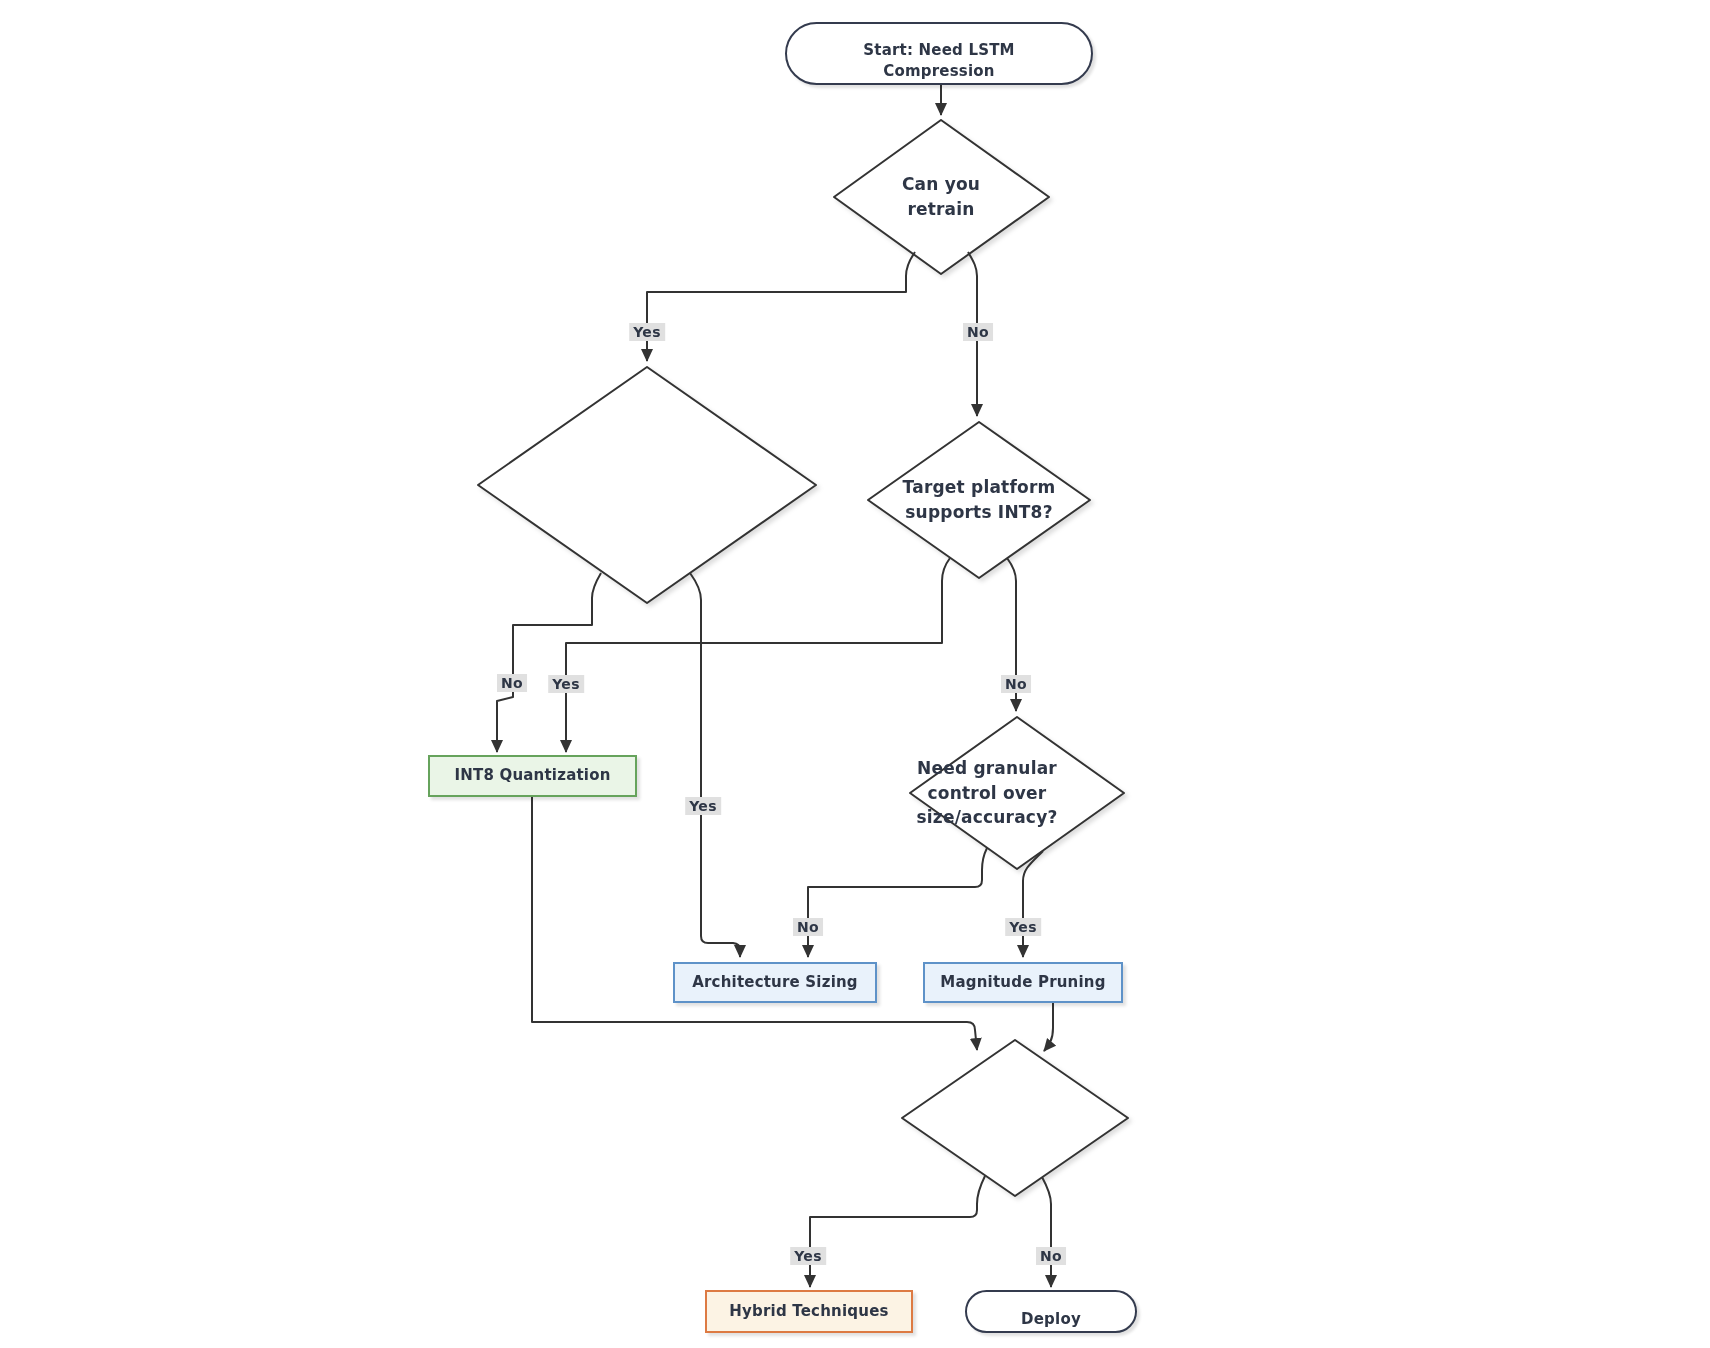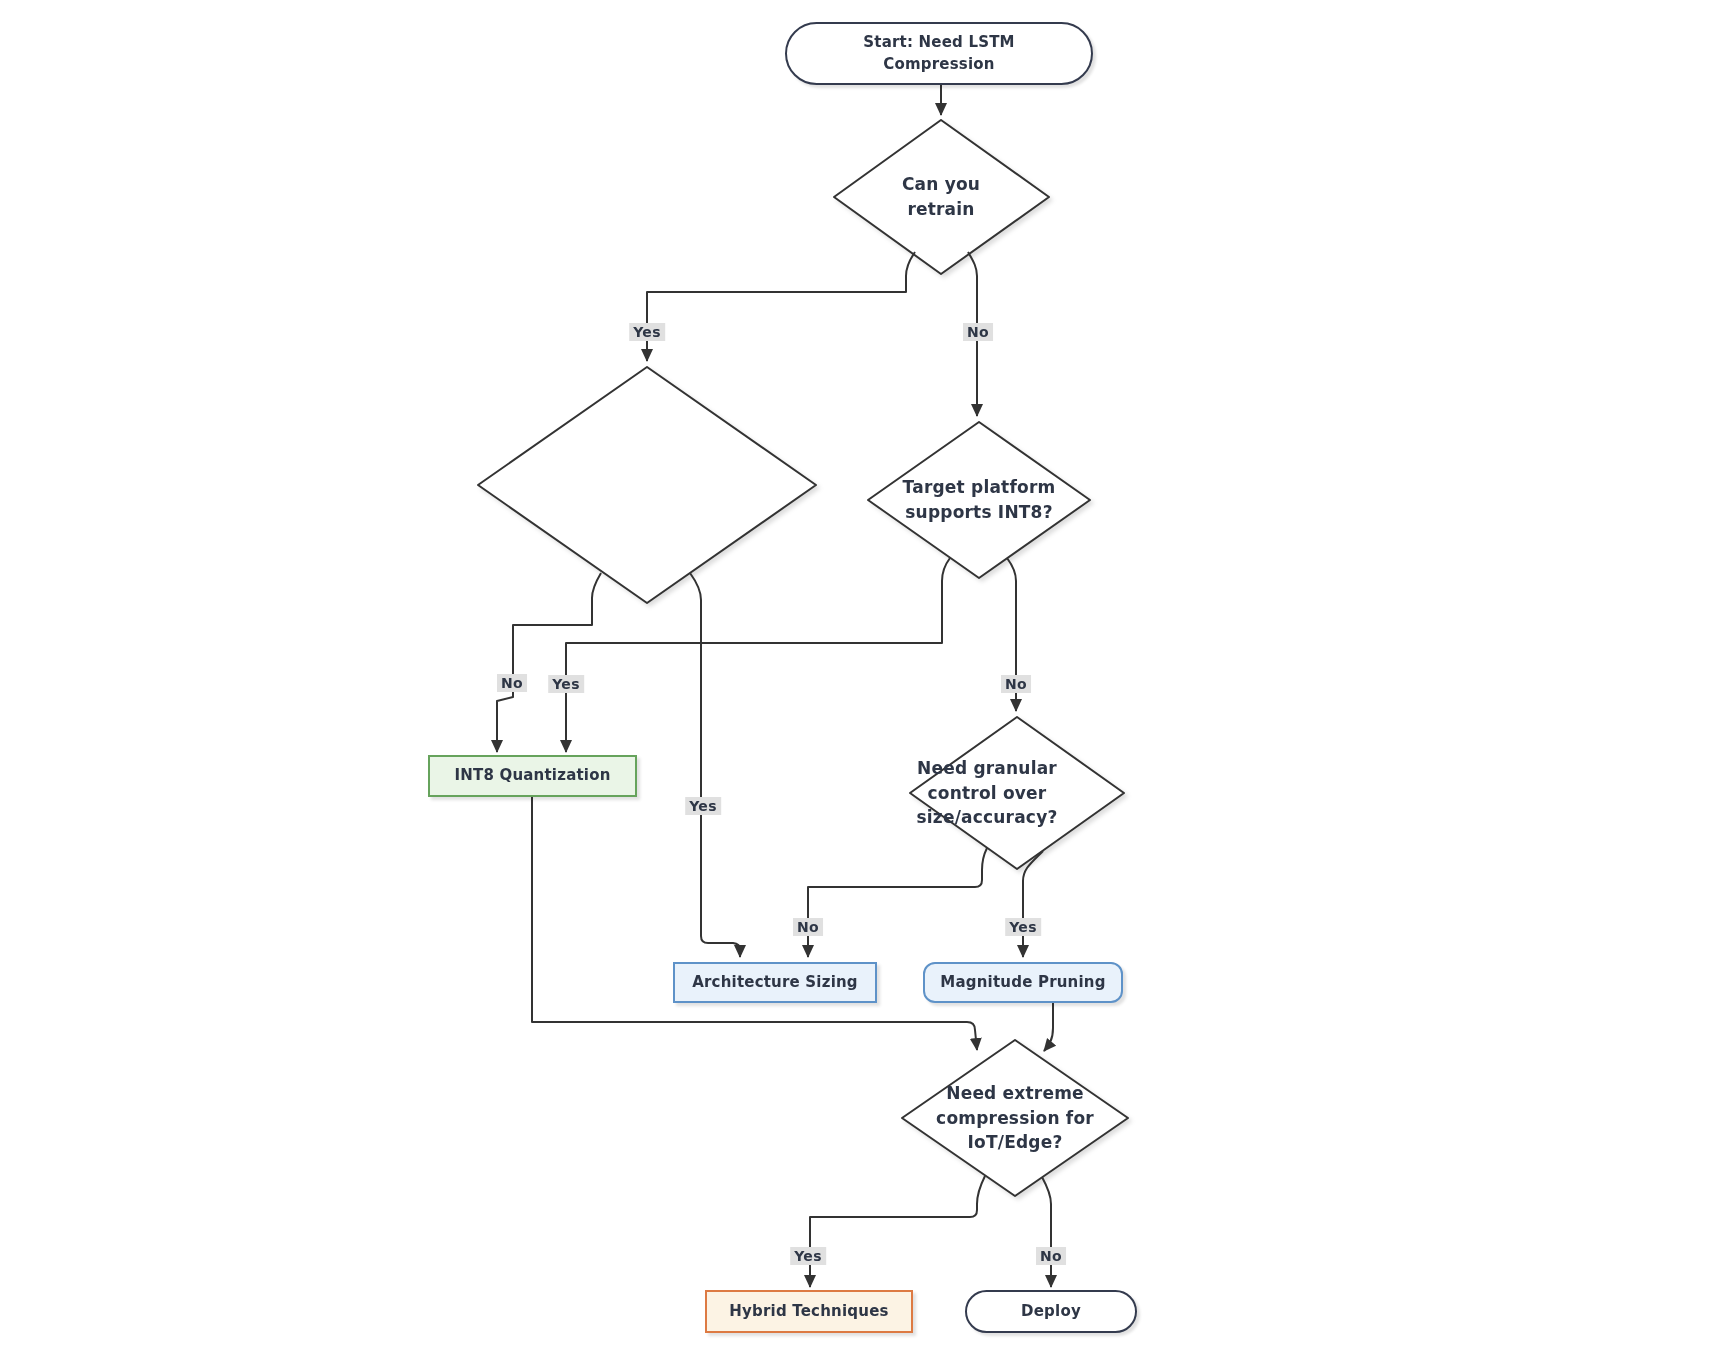--- a/index.html
+++ b/index.html
@@ -20,21 +20,21 @@
   .arrowhead{fill:var(--line);}
   .diamond{fill:var(--node-fill);stroke:var(--line);stroke-width:2;stroke-linejoin:round;
     filter:drop-shadow(3px 3px 2px rgba(0,0,0,0.13));}
   .node{
     position:absolute;display:flex;align-items:center;justify-content:center;
     box-sizing:border-box;text-align:center;font-size:15px;font-weight:700;
     letter-spacing:0.2px;line-height:1.45;color:var(--text);
     background:var(--node-fill);border:2px solid var(--node-border);
     box-shadow:3px 3px 3px rgba(0,0,0,0.12);z-index:2;
   }
-  .node.stadium{border-radius:32px;}
+  .node.stadium{border-radius:32px;align-items:flex-end;}
   .node.green{background:var(--green-fill);border-color:var(--green-border);}
   .node.blue{background:var(--blue-fill);border-color:var(--blue-border);}
   .node.orange{background:var(--orange-fill);border-color:var(--orange-border);}
   .dtext{
     position:absolute;transform:translate(-50%,-50%);text-align:center;
     font-size:17px;font-weight:700;letter-spacing:0.2px;line-height:1.45;
     color:var(--text);z-index:2;
   }
   .elabel{
     position:absolute;transform:translate(-50%,-50%);
@@ -81,36 +81,35 @@
   </div>
 
   <div class="node green" style="left:428px;top:755px;width:209px;height:42px;">
     <span>INT8 Quantization</span>
   </div>
 
   <div class="node blue" style="left:673px;top:962px;width:204px;height:41px;">
     <span>Architecture Sizing</span>
   </div>
 
-  <div class="node blue" style="left:923px;top:962px;width:200px;height:41px;border-radius:12px;">
+  <div class="node blue" style="left:923px;top:962px;width:200px;height:41px;">
     <span>Magnitude Pruning</span>
   </div>
 
   <div class="node orange" style="left:705px;top:1290px;width:208px;height:43px;">
     <span>Hybrid Techniques</span>
   </div>
 
   <div class="node stadium" style="left:965px;top:1290px;width:172px;height:43px;">
     <span>Deploy</span>
   </div>
 
   <div class="dtext" style="left:941px;top:197px;width:120px;">Can you retrain</div>
   <div class="dtext" style="left:979px;top:500px;width:160px;">Target platform supports INT8?</div>
   <div class="dtext" style="left:987px;top:793px;width:150px;">Need granular control over size/accuracy?</div>
-  <div class="dtext" style="left:1015px;top:1118px;width:160px;">Need extreme compression for IoT/Edge?</div>
 
   <div class="elabel" style="left:647px;top:320px;">Yes</div>
   <div class="elabel" style="left:978px;top:320px;">No</div>
   <div class="elabel" style="left:512px;top:671px;">No</div>
   <div class="elabel" style="left:566px;top:672px;">Yes</div>
   <div class="elabel" style="left:703px;top:794px;">Yes</div>
   <div class="elabel" style="left:1016px;top:672px;">No</div>
   <div class="elabel" style="left:808px;top:915px;">No</div>
   <div class="elabel" style="left:1023px;top:915px;">Yes</div>
   <div class="elabel" style="left:808px;top:1244px;">Yes</div>

